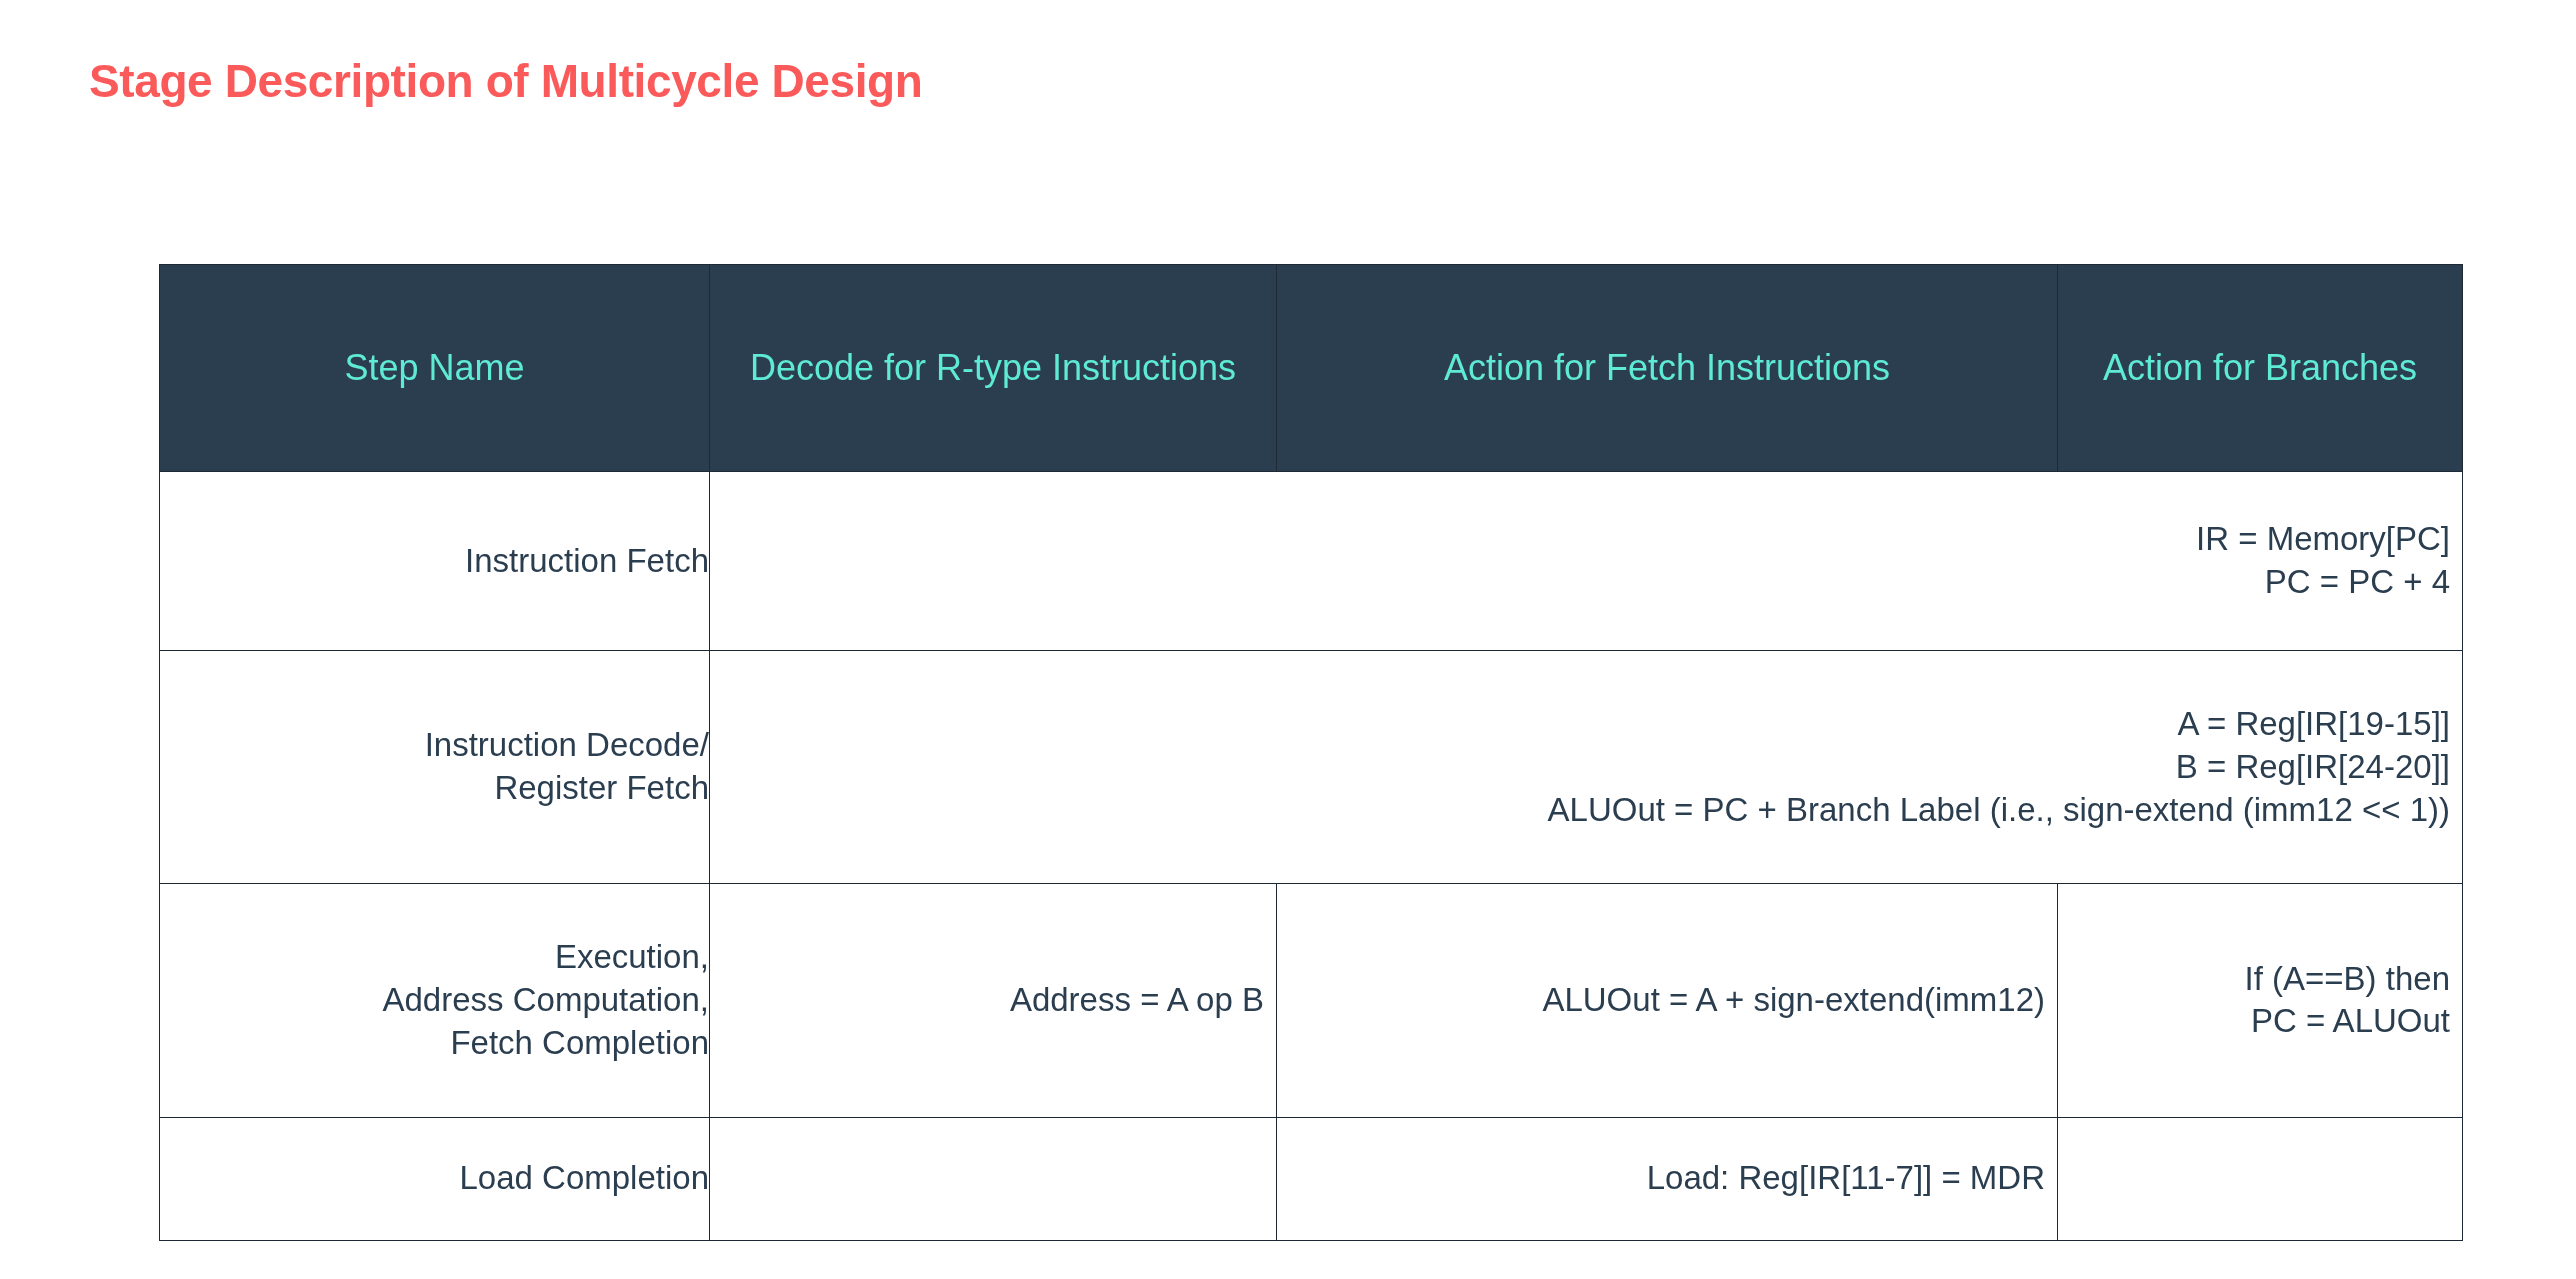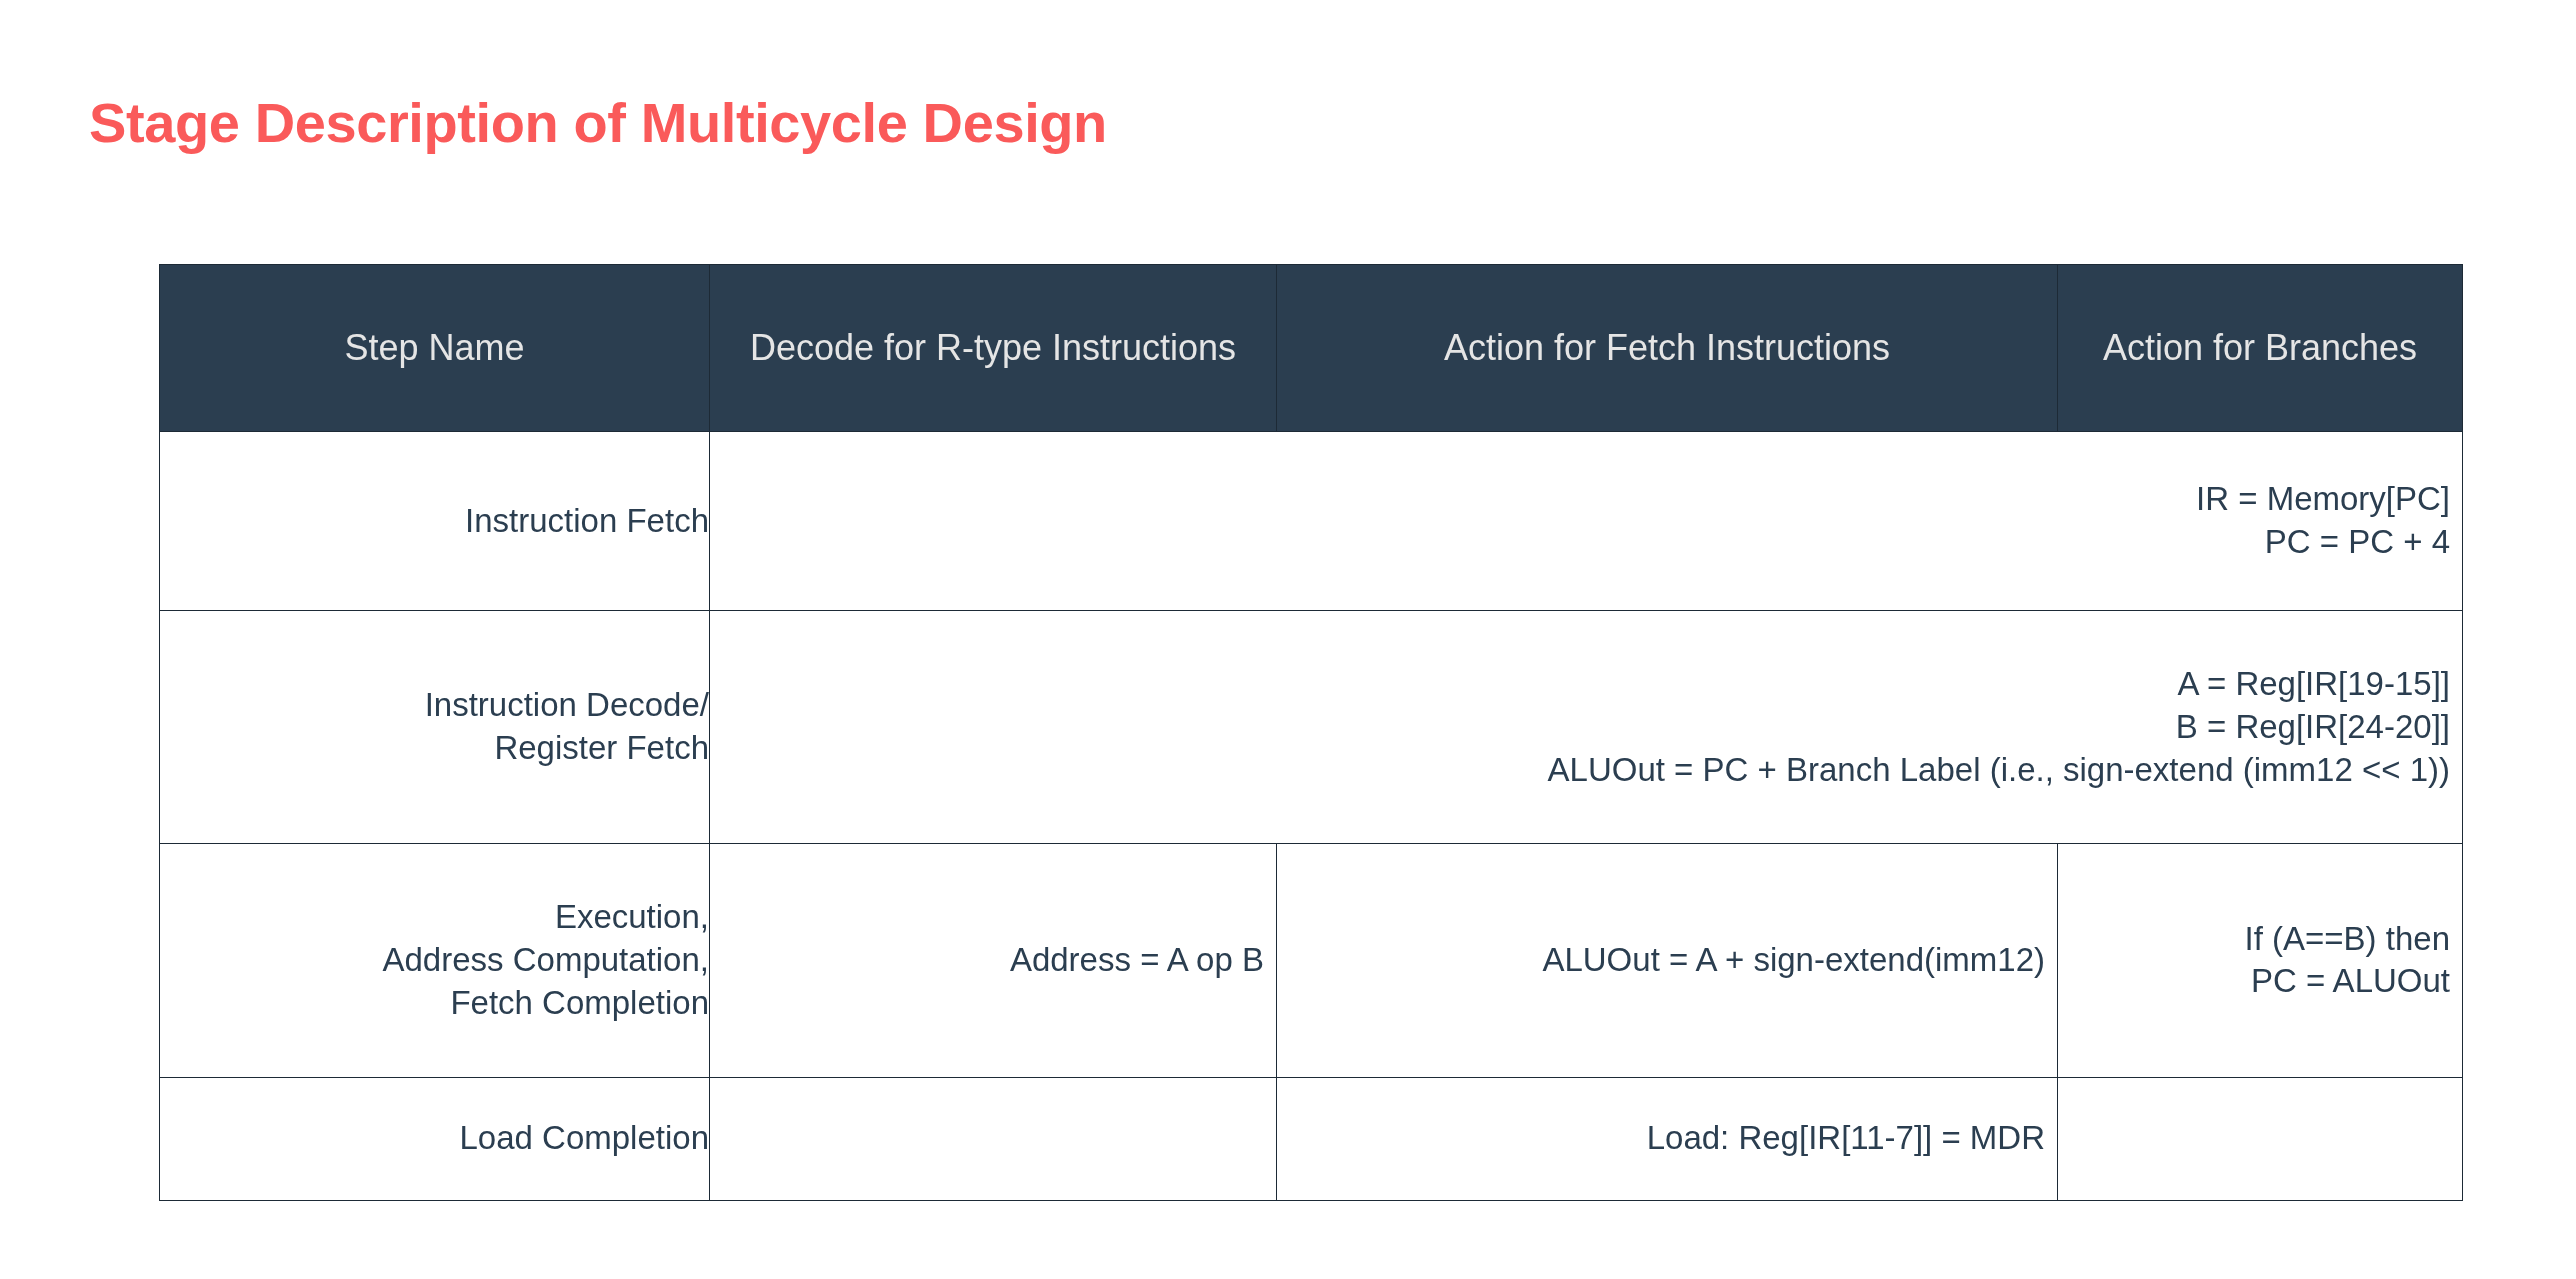--- a/index.html
+++ b/index.html
@@ -20,27 +20,26 @@
     width: 2576px;
     height: 1279px;
     background: #ffffff;
   }
 
   
   #slide-title {
     position: absolute;
     left: 89px;
     top: 56px;
-    font-size: 56px;
+    font-size: 46px;
     font-weight: bold;
     color: #FA5A5A;
     letter-spacing: -0.4px;
     white-space: nowrap;
     line-height: 1.1;
-    margin-top: 36px;
   }
 
   
   #stage-table {
     position: absolute;
     left: 159px;
     top: 264px;
     width: 2303px;
     border-collapse: collapse;
     table-layout: fixed;
@@ -56,26 +55,26 @@
     border: 1.7px solid #1d2a36;
     padding: 0;
     vertical-align: middle;
     color: #2B3E50;
     font-size: 33px;
     line-height: 1.30;
   }
 
   #stage-table thead th {
     background: #2B3E50;
-    color: #e5e5e5;
+    color: #5eead4;
     font-weight: normal;
     font-size: 36px;
     text-align: center;
     height: 160px;
-    padding: 3px 12px;
+    padding: 23px 12px;
     line-height: 1.22;
   }
 
   
   #stage-table td.step-name {
     text-align: right;
     padding: 13.7px 0 13.7px 19px;
     white-space: pre-line;
   }
 

